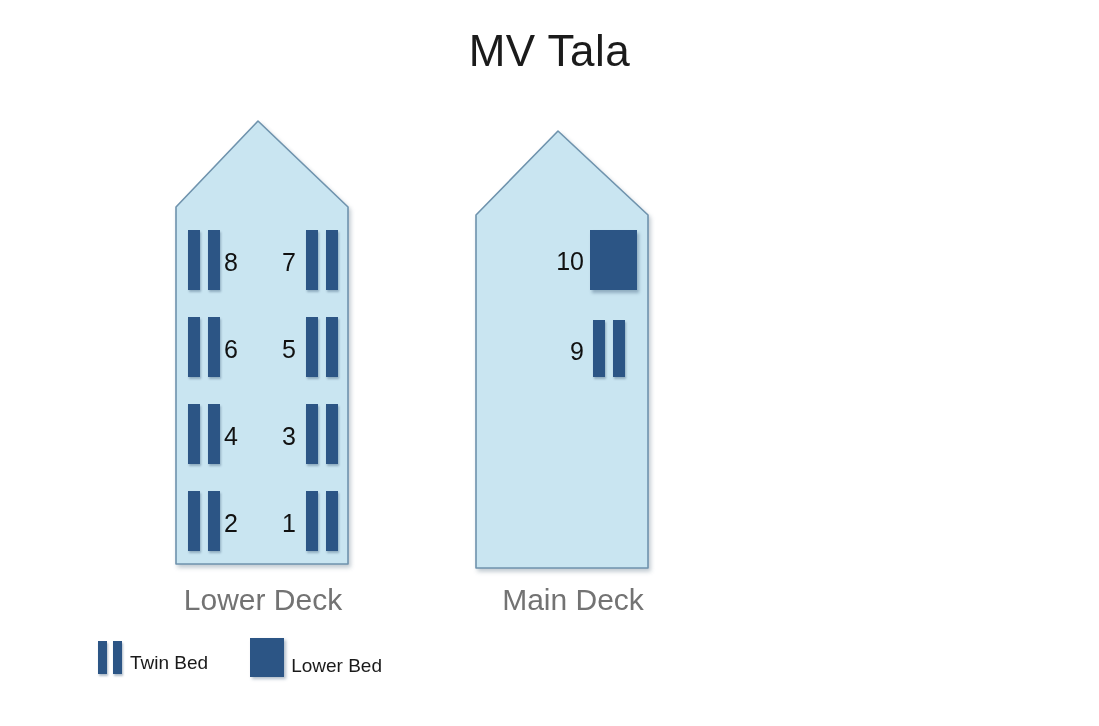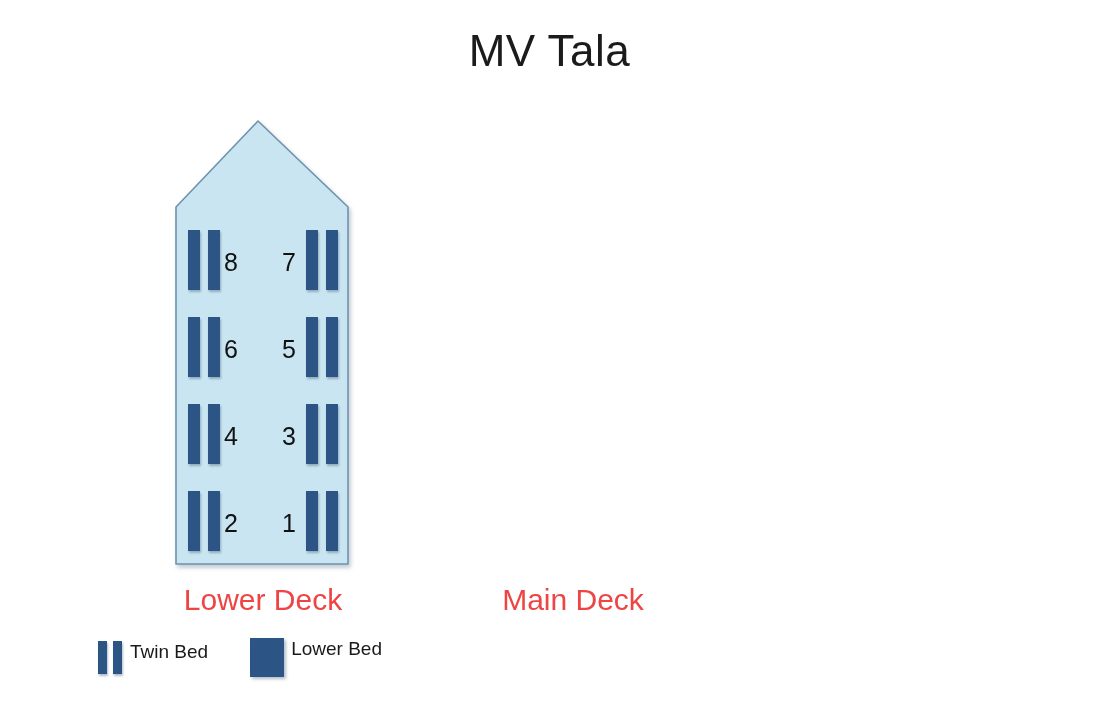--- a/index.html
+++ b/index.html
@@ -43,21 +43,21 @@
   .deck-shape {
     position: absolute;
     left: 0;
     top: 0;
     filter: drop-shadow(2px 3px 2px rgba(120,140,155,0.45));
   }
   .deck-label {
     position: absolute;
     text-align: center;
     font-size: 30px;
-    color: #ef4444;
+    color: #737373;
     font-family: "Liberation Sans", sans-serif;
     white-space: nowrap;
   }
 
   
   .bed {
     position: absolute;
   }
   .twin {
     display: flex;
@@ -89,21 +89,21 @@
   
   .legend {
     position: absolute;
     left: 98px;
     top: 638px;
     display: flex;
     align-items: center;
   }
   .legend-item {
     display: flex;
-    align-items: flex-start;
+    align-items: flex-end;
   }
   .legend-twin {
     display: flex;
     gap: 6px;
     height: 33px;
     margin-right: 8px;
   }
   .legend-twin .bar {
     width: 9px;
     height: 33px;
@@ -181,20 +181,34 @@
 
     <div class="bed twin" style="left:134px; top:374px; width:32px; height:60px;">
       <div class="bar"></div>
       <div class="bar"></div>
     </div>
     <div class="cabin-num left-of" style="left:94px; top:394px; width:30px;">1</div>
   </div>
 
   <div class="deck-label" style="left:153px; top:583px; width:220px;">Lower Deck</div>
 
+  <div class="deck" style="left:470px; top:127px; width:182px; height:446px;">
+    <svg class="deck-shape" width="182" height="446" viewBox="0 0 182 446">
+      <polygon points="88,4 178,88 178,441 6,441 6,88" fill="#c9e5f1" stroke="#6f93ad" stroke-width="1.6" stroke-linejoin="round"></polygon>
+    </svg>
+
+    <div class="bed double" style="left:120px; top:103px; width:47px; height:60px;"></div>
+    <div class="cabin-num left-of" style="left:78px; top:122px; width:36px;">10</div>
+
+    <div class="bed twin" style="left:123px; top:193px; width:32px; height:57px;">
+      <div class="bar"></div>
+      <div class="bar"></div>
+    </div>
+    <div class="cabin-num left-of" style="left:84px; top:212px; width:30px;">9</div>
+  </div>
 
   <div class="deck-label" style="left:463px; top:583px; width:220px;">Main Deck</div>
 
 
 
   <div class="legend">
     <div class="legend-item">
       <div class="legend-twin">
         <div class="bar"></div>
         <div class="bar"></div>

